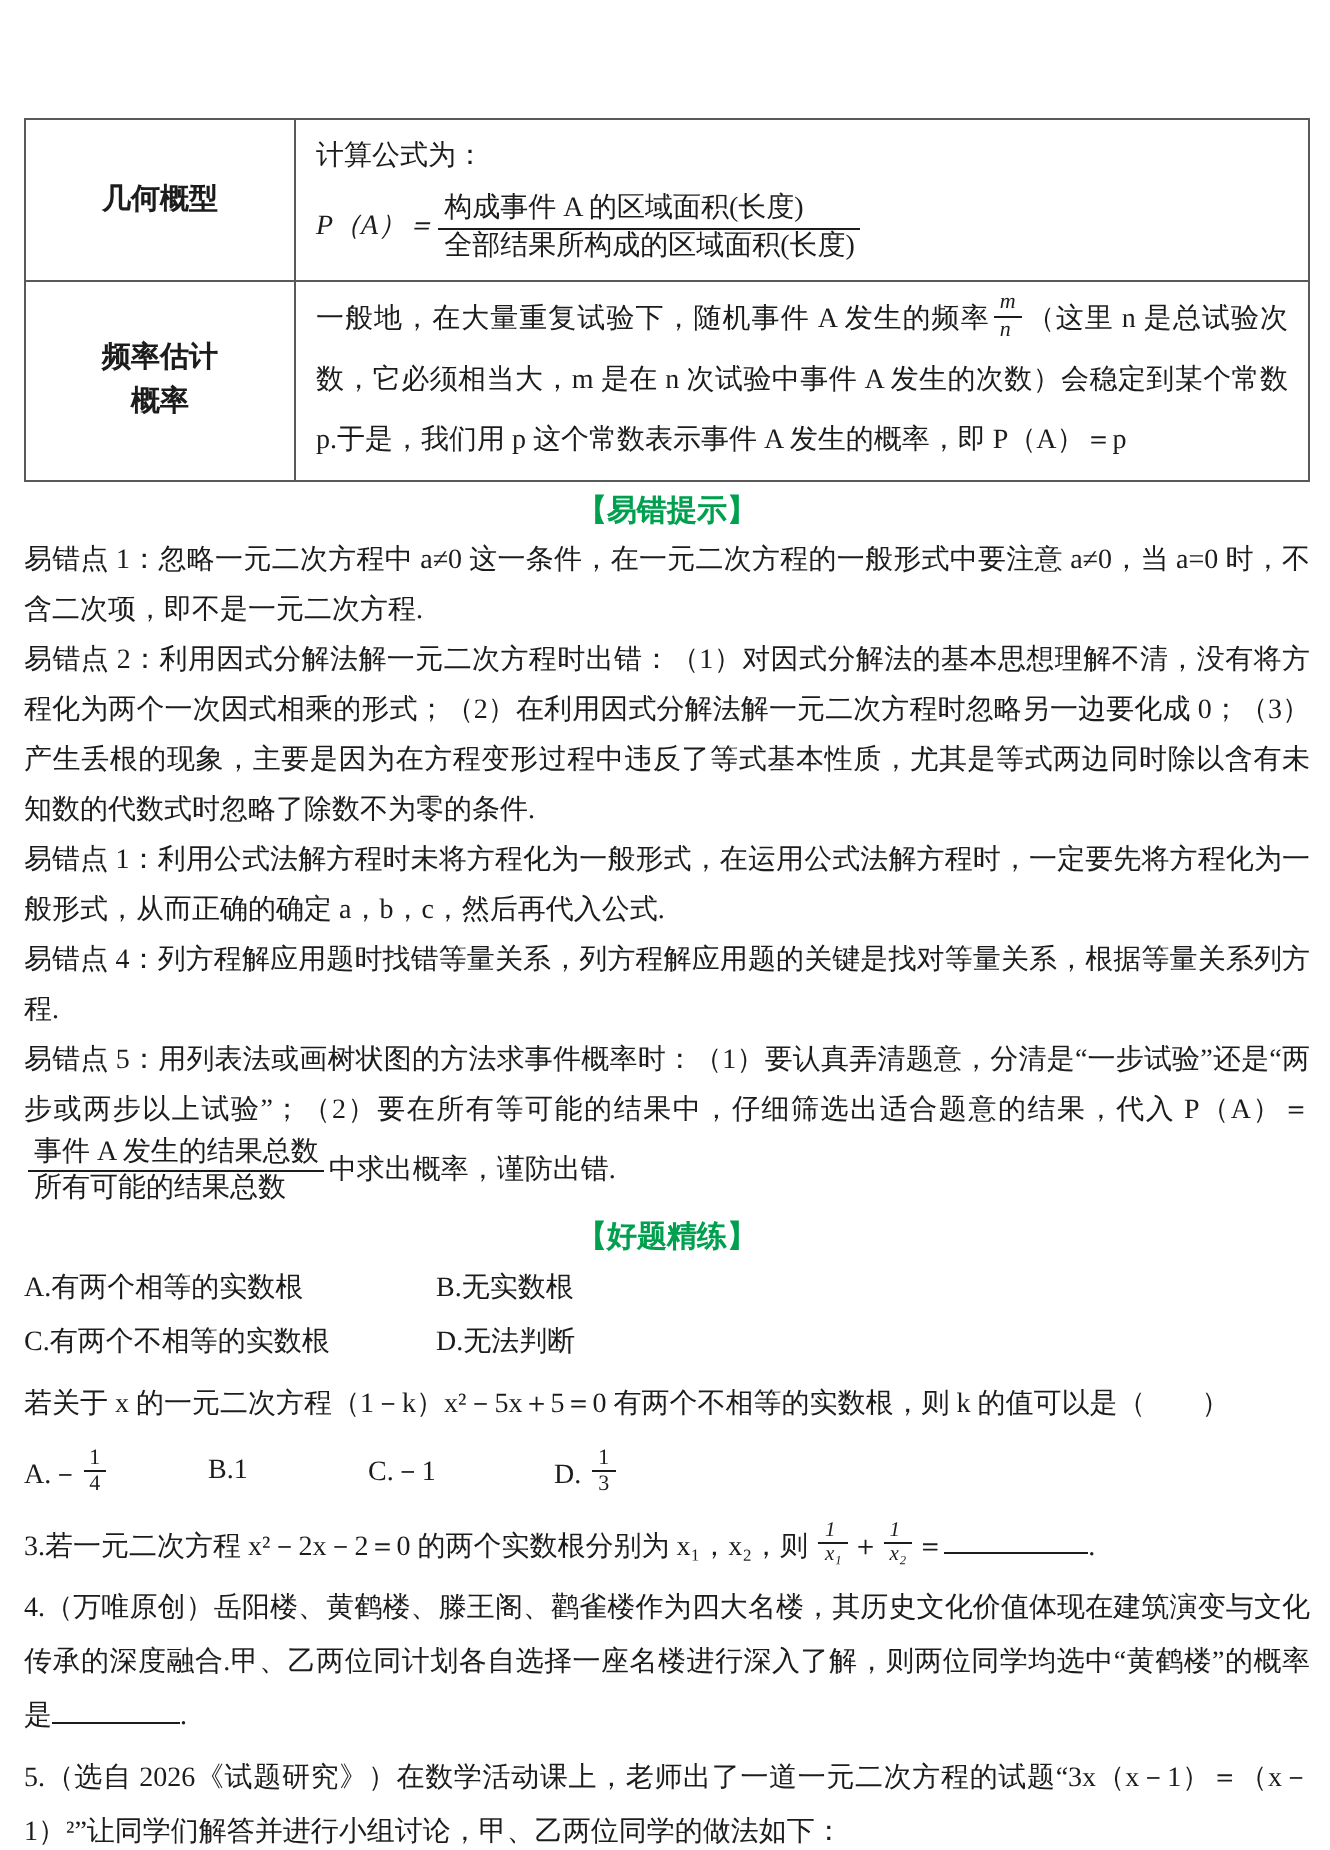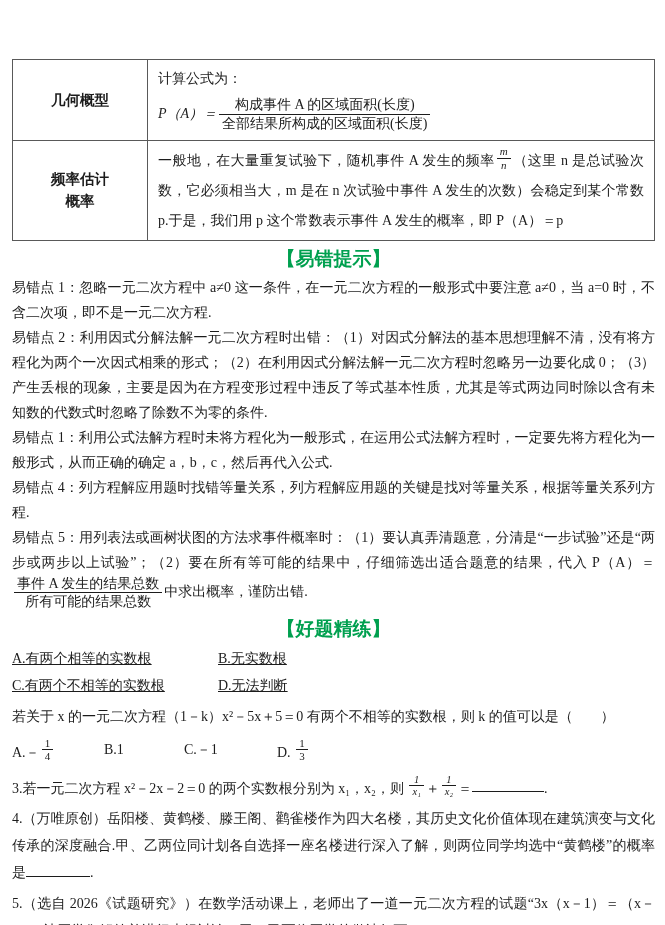--- a/index.html
+++ b/index.html
@@ -11,36 +11,36 @@
   .page{padding:59px 10px 0 12px;box-sizing:border-box;}
 
   
   table.info{border-collapse:collapse;width:643px;table-layout:fixed;}
   table.info td{border:1.6px solid #595959;vertical-align:middle;}
   td.t-label{width:132px;text-align:center;font-weight:bold;font-size:14.5px;line-height:22px;}
   td.t-content{padding:4px 10px;line-height:30px;text-align:justify;}
   .formula-line{display:flex;align-items:center;margin:2px 0 4px 0;}
 
   
-  .frac{display:inline-block;text-align:center;vertical-align:middle;line-height:1.25;margin:0 2px;}
+  .frac{display:inline-block;text-align:left;vertical-align:middle;line-height:1.25;margin:0 2px;}
   .frac .fn{display:block;border-bottom:1px solid #1c1c1c;padding:0 3px;}
   .frac .fd{display:block;padding:0 3px;}
   .frac.small{font-size:11px;line-height:1.15;vertical-align:-4px;}
   .frac.tiny{font-size:10.5px;line-height:1.1;vertical-align:-3px;}
   .mathvar{font-style:italic;font-family:Liberation Serif, serif;}
 
   
-  .sec-head{text-align:center;font-weight:bold;font-size:19px;margin:5px 0 3px 0;}
+  .sec-head{text-align:center;font-weight:bold;font-size:15px;margin:5px 0 3px 0;}
   .para{line-height:25px;margin:0;text-align:justify;}
   .para b{font-weight:normal;}
   .ex .para{line-height:27px;}
   .q{margin-top:4px;}
 
   
-  .opt-row{display:flex;line-height:27px;text-decoration:underline;}
+  .opt-row{display:flex;line-height:27px;}
   .opt-col1{width:206px;}
   .opt4{display:flex;align-items:center;height:40px;}
   .opt4 .oA{width:92px;}
   .opt4 .oB{width:80px;}
   .opt4 .oC{width:93px;}
 
   .blank{display:inline-block;width:72px;border-bottom:1.3px solid #1c1c1c;height:14px;vertical-align:baseline;}
   .blank.w64{width:64px;}
 </style>
 </head>

